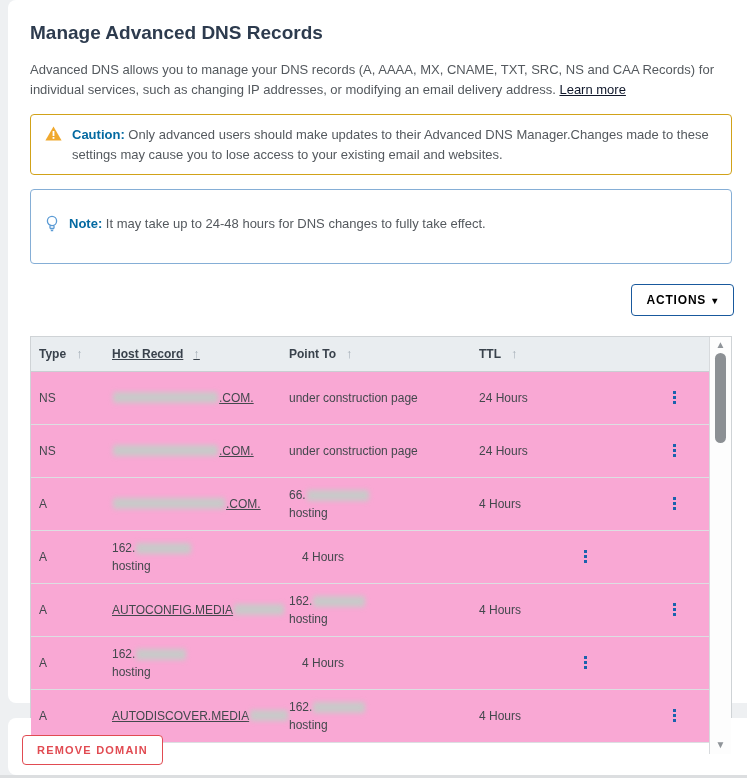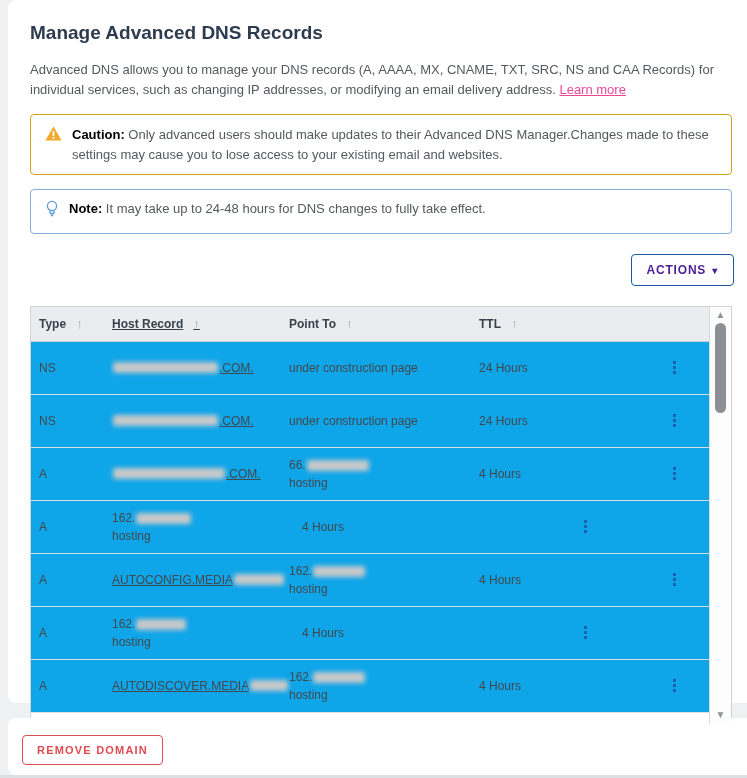--- a/index.html
+++ b/index.html
@@ -16,43 +16,43 @@
     border-radius:8px;
     margin-left:8px;
     width:746px; 
   }
   .card-main { padding:14px 14px 14px 14px; height:703px; }
   .card-footer { margin-top:15px; height:57px; padding:17px 14px; }
 
   h1.page-title { font-size:19px; font-weight:bold; color:#2d3b4e; padding:8px 8px 0 8px; }
 
   .description { padding:16px 8px 0 8px; color:#54595e; line-height:1.55; max-width:720px; }
-  .learn-more { color:#ec4899; text-decoration:underline; cursor:pointer; }
+  .learn-more { color:#0f172a; text-decoration:underline; cursor:pointer; }
 
   .banner {
     margin:14px 8px 0 8px;
     border-radius:4px;
     background:#fff;
     display:flex; align-items:flex-start;
     padding:10px 14px;
     line-height:1.5;
   }
   .banner-caution { border:1px solid #d1a219; }
-  .banner-note { border:1px solid #85aed6; padding:9px 14px; }
+  .banner-note { border:1px solid #85aed6; padding:24px 14px; }
   .banner .icon { flex:0 0 auto; margin-right:10px; margin-top:1px; }
-  .banner b { color:#000000; }
+  .banner b { color:#0369a1; }
   .banner .txt { color:#54595e; }
 
   .toolbar { display:flex; justify-content:flex-end; gap:9px; margin:20px 6px 0 8px; }
   .btn {
     font-family:"Liberation Sans", sans-serif;
     font-size:12px; font-weight:bold; letter-spacing:0.8px;
     border-radius:4px; padding:8px 15px; cursor:pointer;
   }
-  .btn-actions { background:#fff; color:#4c1d95; border:1px solid #19599d; }
+  .btn-actions { background:#fff; color:#000000; border:1px solid #19599d; }
   .btn-actions .caret { font-size:10px; margin-left:6px; }
   .btn-add { background:#1b4d8f; color:#fff; border:1px solid #1b4d8f; }
 
   .table-wrap {
     margin:20px 8px 0 8px;
     border:1px solid #cfd3d6;
     background:#fff;
     display:flex;
     height:419px;
     overflow:hidden;
@@ -70,21 +70,21 @@
   .col-host   { width:177px;text-decoration:underline; }
   .col-point  { width:190px; }
   .col-ttl    { width:160px; }
   .col-actions{ flex:1; display:flex; justify-content:center; }
 
   .tr {
     display:flex; align-items:center;
     height:53px; flex:0 0 53px;
     border-bottom:1px solid #dcdfe2;
     font-size:12px; color:#43484d;
-    background:#0ea5e9;
+    background:#f9a8d4;
   }
   .td { display:flex; align-items:center; }
   .td.col-point { align-items:flex-start; flex-direction:column; justify-content:flex-end; line-height:1.5; }
   .redact {
     display:inline-block; height:11px; border-radius:2px;
     background:#c9c9c9; filter:blur(2.5px);
     vertical-align:middle; margin:0 1px;
   }
   .kebab {
     background:none; border:none; cursor:pointer;

